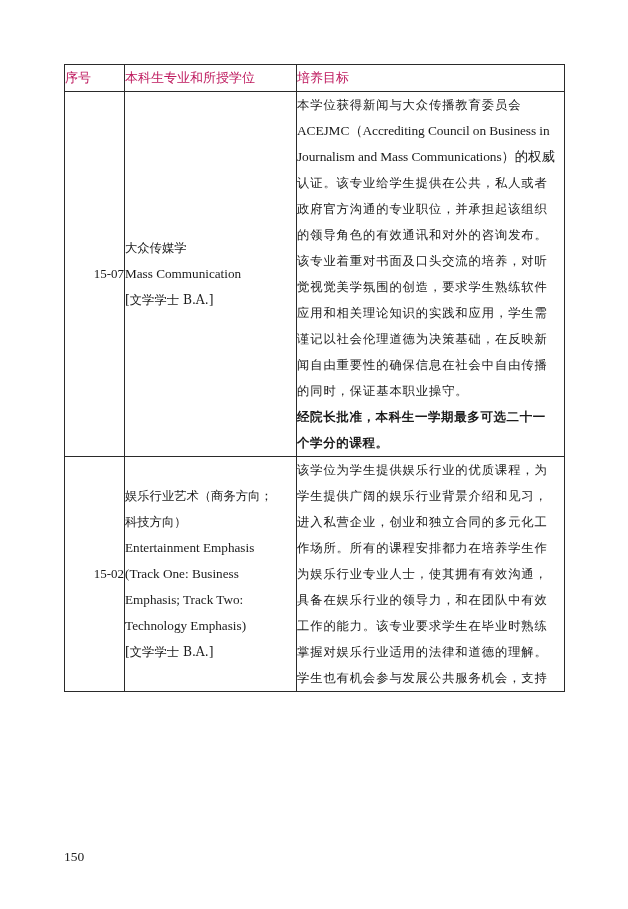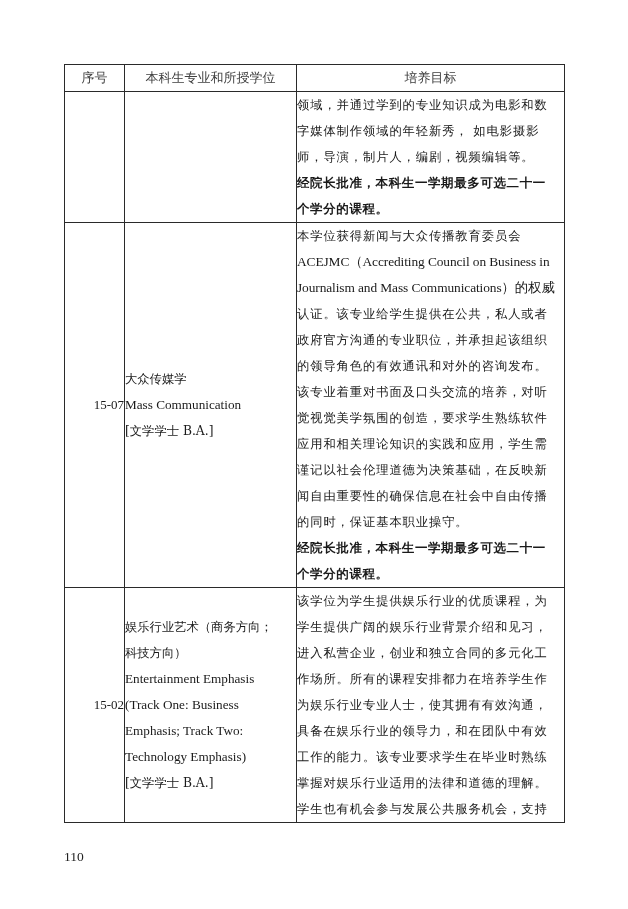--- a/index.html
+++ b/index.html
@@ -21,22 +21,22 @@
       vertical-align: middle;
       font-weight: normal;
     }
     col.c1 { width: 60px; }
     col.c2 { width: 172px; }
     col.c3 { width: 268px; }
     th {
       height: 26px;
       font-family: "DejaVu Sans", "Liberation Sans", sans-serif;
       font-size: 13px;
-      text-align: center;
-      color: #404040;
+      text-align: left;
+      color: #be185d;
     }
     .goal {
       font-size: 12.3px;
       line-height: 26px;
       padding-left: 1px;
       letter-spacing: 0.9px;
     }
     .goal .ln { display: block; white-space: nowrap; overflow: hidden; }
     .goal .bold { font-weight: bold; font-family: "DejaVu Sans", "Liberation Sans", sans-serif; font-size: 12.5px; letter-spacing: 0.6px; }
     .en { font-family: "Liberation Serif", "DejaVu Serif", serif; font-size: 13.4px; letter-spacing: 0; }
@@ -64,31 +64,20 @@
       </colgroup>
     <thead>
       <tr>
         <th>序号</th>
         <th>本科生专业和所授学位</th>
         <th>培养目标</th>
       </tr>
     </thead>
     <tbody>
 
-      <tr class="r1">
-        <td></td>
-        <td></td>
-        <td class="goal">
-          <span class="ln">领域，并通过学到的专业知识成为电影和数</span>
-          <span class="ln">字媒体制作领域的年轻新秀，  如电影摄影</span>
-          <span class="ln">师，导演，制片人，编剧，视频编辑等。</span>
-          <span class="ln bold">经院长批准，本科生一学期最多可选二十一</span>
-          <span class="ln bold">个学分的课程。</span>
-        </td>
-      </tr>
 
       <tr class="r2">
         <td class="seq">15-07</td>
         <td class="major">
           <span class="ln">大众传媒学</span>
           <span class="ln en">Mass Communication</span>
           <span class="ln">[文学学士  B.A.]</span>
         </td>
         <td class="goal">
           <span class="ln">本学位获得新闻与大众传播教育委员会</span>
@@ -127,14 +116,14 @@
           <span class="ln">为娱乐行业专业人士，使其拥有有效沟通，</span>
           <span class="ln">具备在娱乐行业的领导力，和在团队中有效</span>
           <span class="ln">工作的能力。该专业要求学生在毕业时熟练</span>
           <span class="ln">掌握对娱乐行业适用的法律和道德的理解。</span>
           <span class="ln">学生也有机会参与发展公共服务机会，支持</span>
         </td>
       </tr>
     </tbody>
   </table>
 
-  <div class="page-num">110</div>
+  <div class="page-num">150</div>
 </div>
 
 </body></html>

